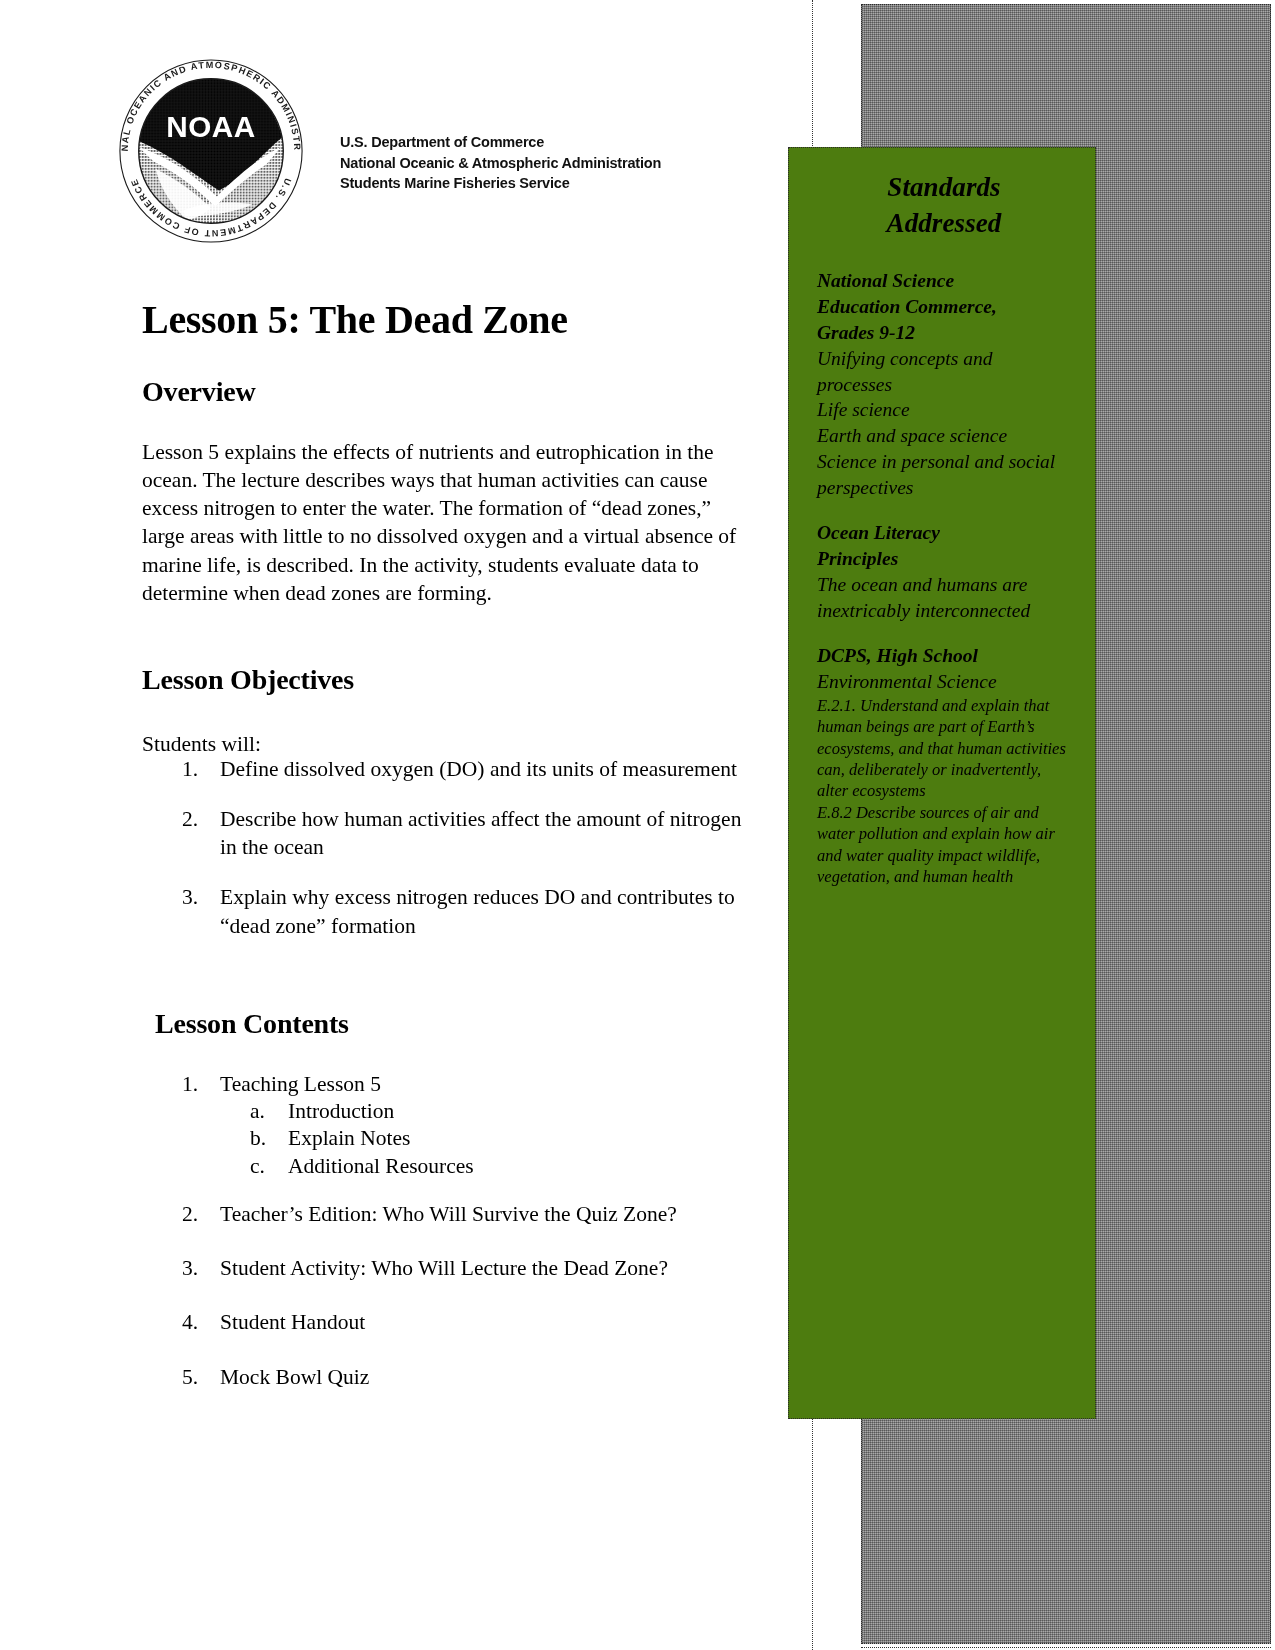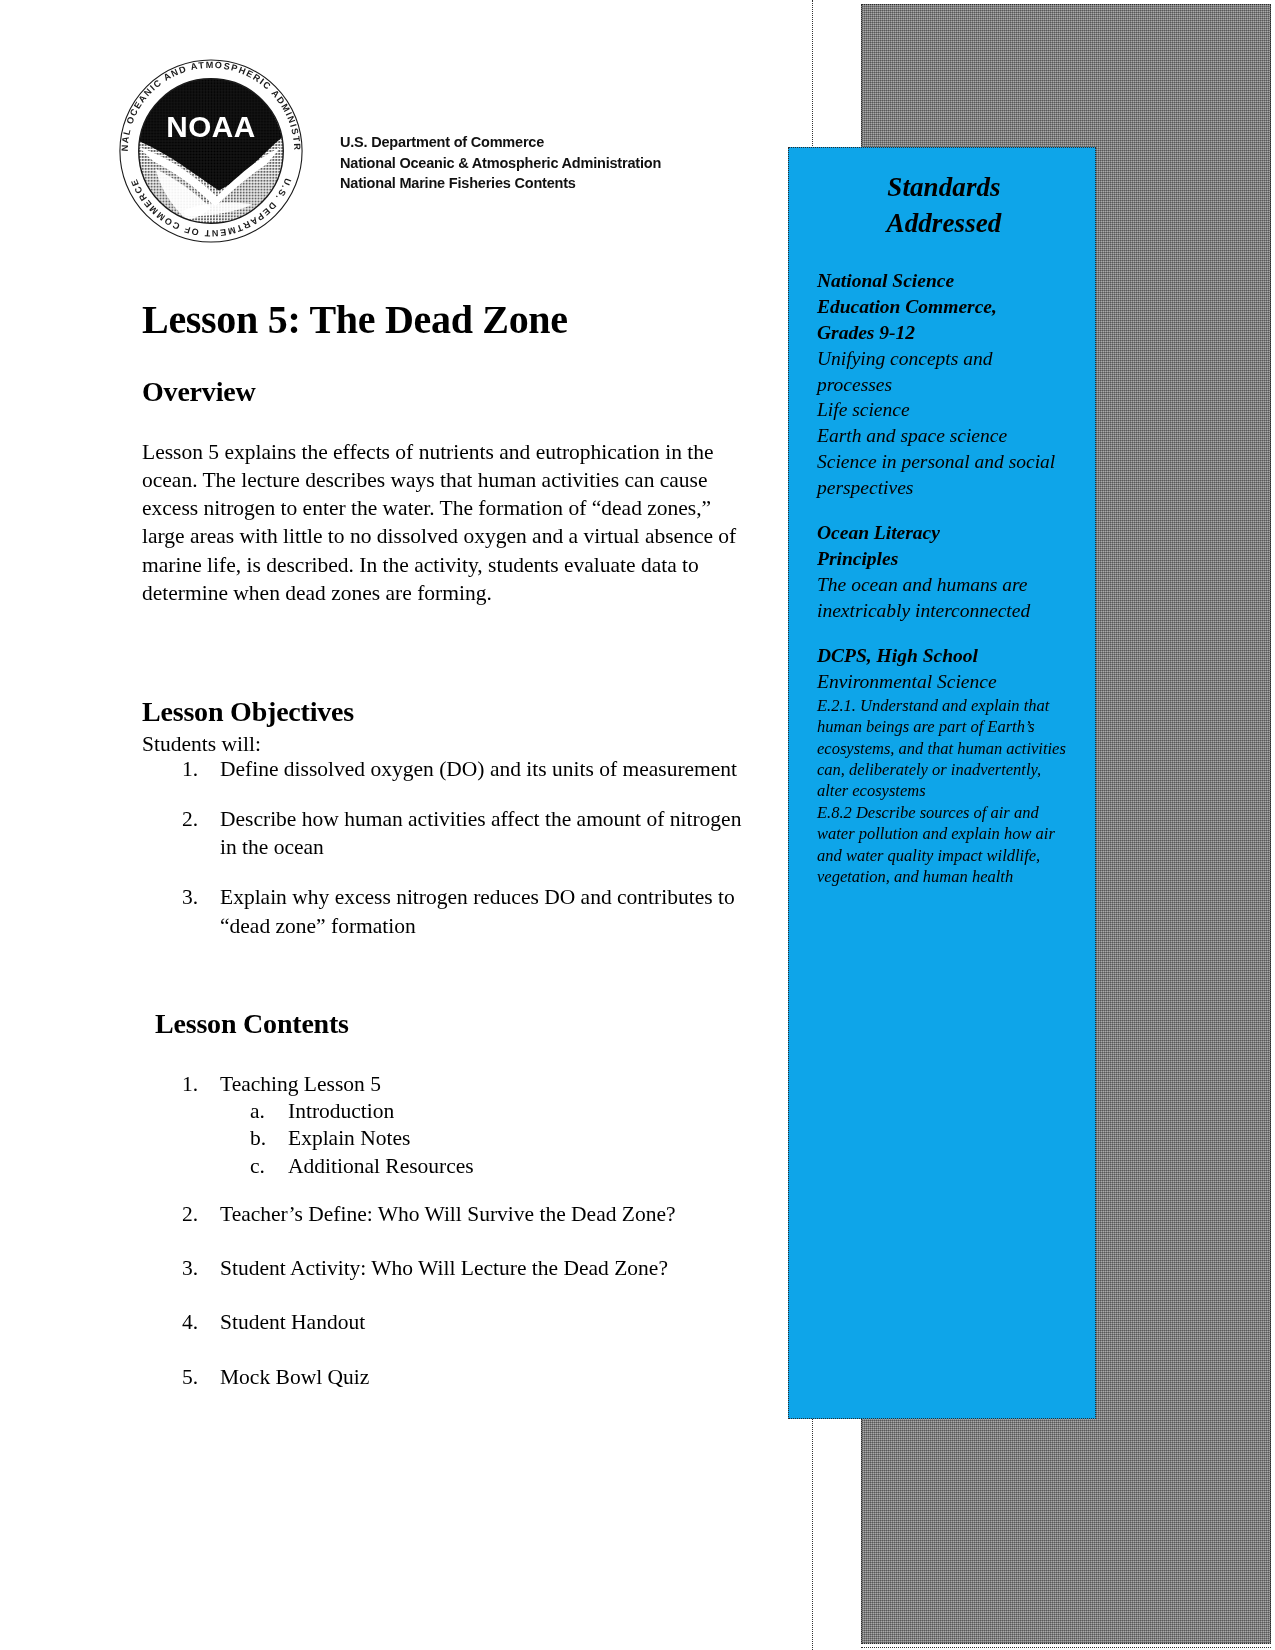--- a/index.html
+++ b/index.html
@@ -49,21 +49,21 @@
     border-left: 1px dotted #333;
   }
 
   
   #standards-box {
     position: absolute;
     left: 788px;
     top: 147px;
     width: 308px;
     height: 1272px;
-    background: #0ea5e9;
+    background: #4d7c0f;
     border: 1px dotted #2b2b2b;
     box-sizing: border-box;
     padding: 22px 24px 10px 28px;
   }
   #standards-title {
     font-weight: bold;
     font-style: italic;
     font-size: 27px;
     line-height: 1.33;
     text-align: center;
@@ -141,21 +141,21 @@
     white-space: nowrap;
   }
   .h2 {
     font-size: 28px;
     font-weight: bold;
     margin: 0;
     letter-spacing: -0.2px;
   }
   #overview-head  { position: absolute; left: 142px; top: 376px; }
   #overview-body  { position: absolute; left: 142px; top: 438px; width: 600px; }
-  #objectives-head{ position: absolute; left: 142px; top: 664px; margin-top: 32px; }
+  #objectives-head{ position: absolute; left: 142px; top: 664px; }
   #objectives-intro{position: absolute; left: 142px; top: 730px; }
   #objectives-list{ position: absolute; left: 142px; top: 755px; width: 620px; }
   #contents-head  { position: absolute; left: 142px; top: 1008px; margin-left: 13px; }
   #contents-list  { position: absolute; left: 142px; top: 1070px; width: 620px; }
 
   .body-p {
     font-size: 21.5px;
     line-height: 1.31;
     margin: 0;
   }
@@ -262,21 +262,21 @@
       </g>
       <circle cx="100" cy="100" r="73" fill="none" stroke="#1a1a1a" stroke-width="1.4"></circle>
       <circle cx="100" cy="100" r="92" fill="none" stroke="#1a1a1a" stroke-width="1.1"></circle>
 
       <text x="100" y="86" text-anchor="middle" font-family="Liberation Sans, sans-serif" font-size="30" font-weight="bold" fill="#ffffff" letter-spacing="0.5">NOAA</text>
     </svg>
 
     <div id="agency-lines">
       <div>U.S. Department of Commerce</div>
       <div>National Oceanic &amp; Atmospheric Administration</div>
-      <div>National Marine Fisheries Contents</div>
+      <div>Students Marine Fisheries Service</div>
     </div>
   </div>
 
   <h1 id="doc-title">Lesson 5: The Dead Zone</h1>
 
   <h2 class="h2" id="overview-head">Overview</h2>
   <p class="body-p" id="overview-body">Lesson 5 explains the effects of nutrients and eutrophication in the ocean. The lecture describes ways that human activities can cause excess nitrogen to enter the water. The formation of “dead zones,” large areas with little to no dissolved oxygen and a virtual absence of marine life, is described. In the activity, students evaluate data to determine when dead zones are forming.</p>
 
   <h2 class="h2" id="objectives-head">Lesson Objectives</h2>
   <p class="body-p" id="objectives-intro">Students will:</p>
@@ -310,21 +310,21 @@
           <span class="text">Explain Notes</span>
         </li>
         <li class="sub-item">
           <span class="marker">c.</span>
           <span class="text">Additional Resources</span>
         </li>
       </ol>
     </li>
     <li class="num-item">
       <span class="marker">2.</span>
-      <span class="text">Teacher’s Define: Who Will Survive the Dead Zone?</span>
+      <span class="text">Teacher’s Edition: Who Will Survive the Quiz Zone?</span>
     </li>
     <li class="num-item">
       <span class="marker">3.</span>
       <span class="text">Student Activity: Who Will Lecture the Dead Zone?</span>
     </li>
     <li class="num-item">
       <span class="marker">4.</span>
       <span class="text">Student Handout</span>
     </li>
     <li class="num-item">

